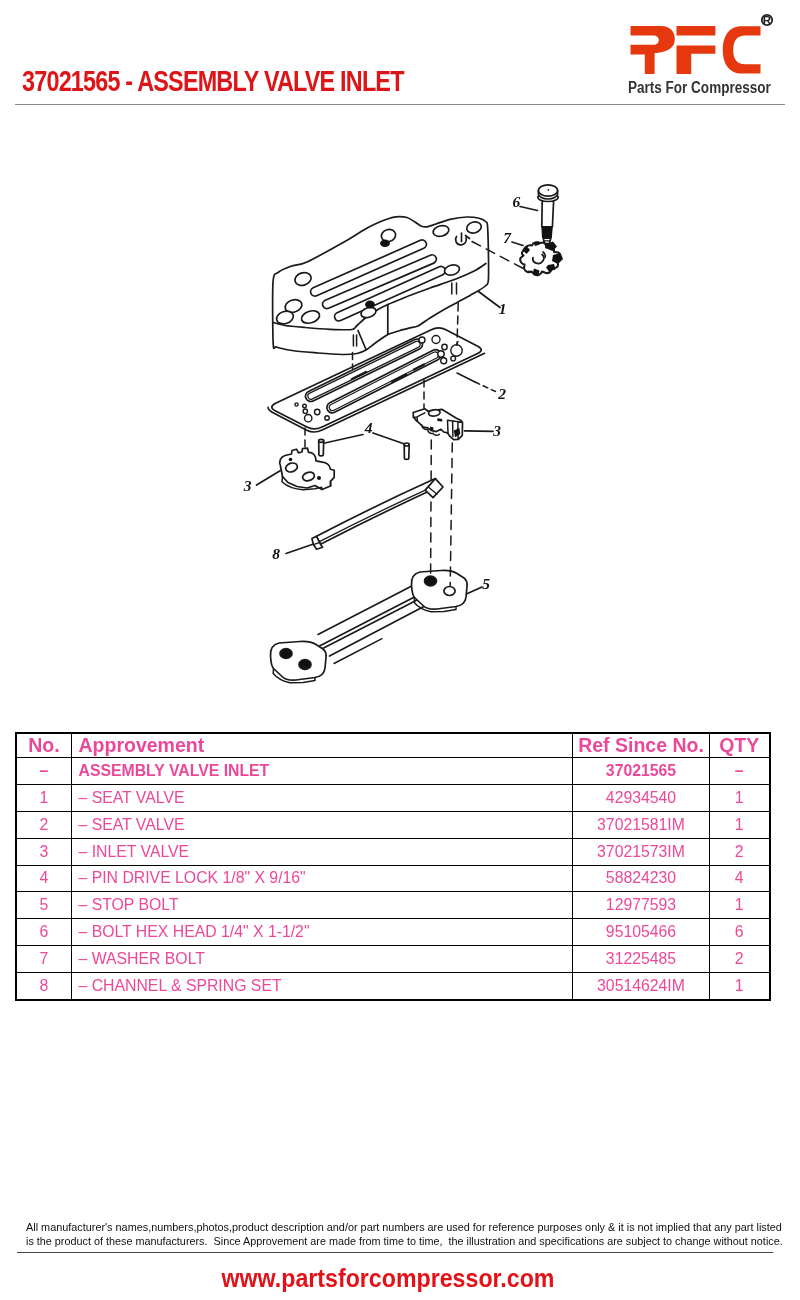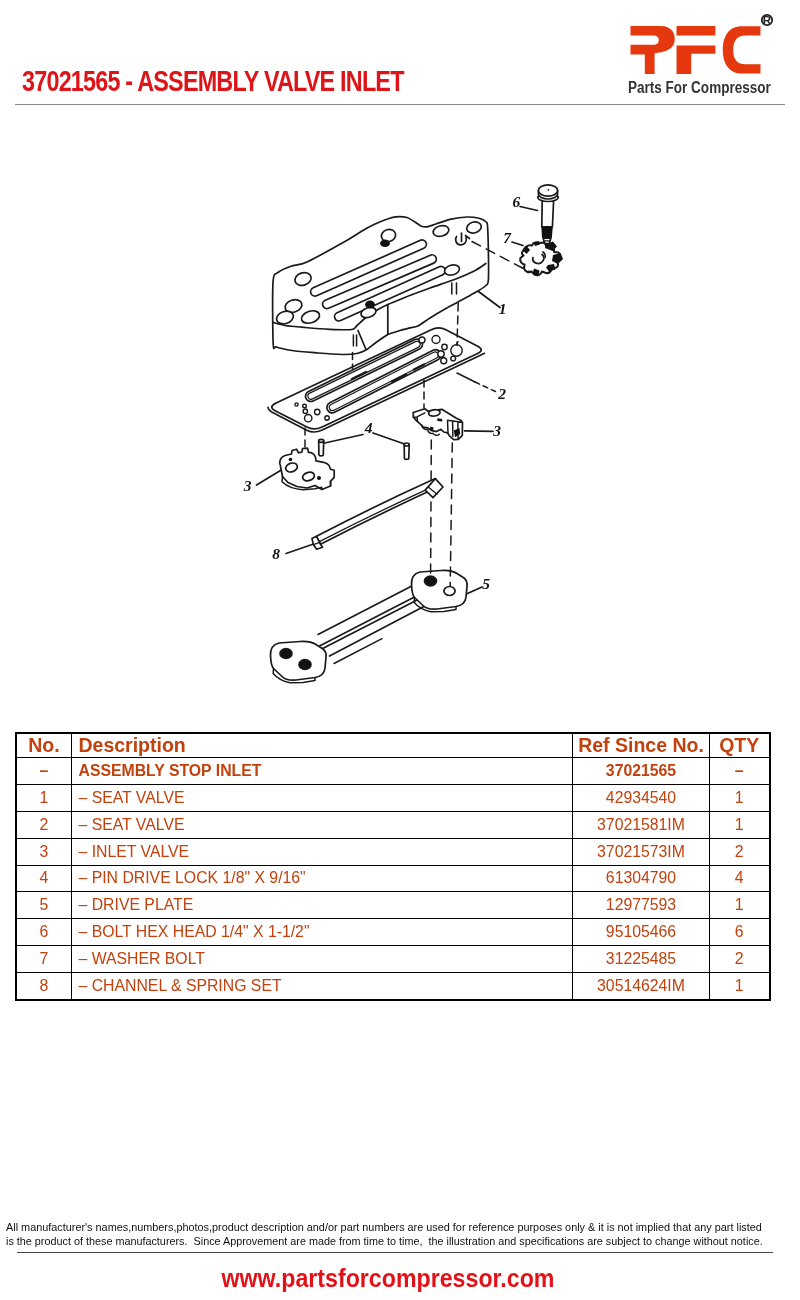--- a/index.html
+++ b/index.html
@@ -3,29 +3,29 @@
 <meta charset="utf-8">
 <style>
   html,body{margin:0;padding:0;background:#fff;}
   body{width:800px;height:1300px;position:relative;font-family:"Liberation Sans",sans-serif;overflow:hidden;}
   .title{position:absolute;left:22px;top:64.5px;font-size:29px;font-weight:bold;color:#dd1418;white-space:nowrap;transform:scaleX(0.807);transform-origin:left top;letter-spacing:-1px;}
   .hrule{position:absolute;left:15px;top:104px;width:770px;height:0;border-top:1.4px solid #8a8a8a;}
   
   .logo{position:absolute;left:626px;top:12px;width:150px;height:82px;}
   .logosub{position:absolute;left:628px;top:79px;width:141px;text-align:left;font-weight:bold;color:#333;font-size:16px;white-space:nowrap;transform:scaleX(0.845);transform-origin:left top;}
   
-  table.pt{position:absolute;left:15px;top:732px;border-collapse:collapse;table-layout:fixed;width:632px;color:#c2410c;}
+  table.pt{position:absolute;left:15px;top:732px;border-collapse:collapse;table-layout:fixed;width:632px;color:#ec4899;}
   table.pt td{border:1.4px solid #000;padding:0;height:25.85px;font-size:15.8px;vertical-align:middle;}
   table.pt tr.hd td{height:23.2px;font-size:19.5px;font-weight:bold;}
   table.pt{border:2px solid #000;}
   table.pt td.c{text-align:center;}
   table.pt td.l{padding-left:6.5px;}
   .b{font-weight:bold;}
   
-  .disc{position:absolute;left:6px;top:1219.5px;width:764px;font-size:11px;color:#111;line-height:14.8px;}
+  .disc{position:absolute;left:26px;top:1219.5px;width:764px;font-size:11px;color:#111;line-height:14.8px;}
   .disc .ln{white-space:nowrap;transform-origin:left top;display:block;}
   .frule{position:absolute;left:17px;top:1252px;width:756px;height:0;border-top:1.4px solid #444;}
   .url{position:absolute;left:0px;top:1263px;width:776px;text-align:center;font-size:26px;font-weight:bold;color:#e31118;transform:scaleX(0.892);}
 </style>
 </head>
 <body>
 <div class="title">37021565 - ASSEMBLY VALVE INLET</div>
 <div class="hrule"></div>
 <svg class="logo" viewBox="626 12 150 82" width="150" height="82">
   <g fill="#e6380f">
@@ -204,27 +204,27 @@
 <table class="pt">
  <colgroup>
       <col style="width:55.5px">
       <col style="width:501px">
       <col style="width:137px">
       <col style="width:60px">
     </colgroup>
  <tbody>
       <tr class="hd">
         <td class="c">No.</td>
-        <td class="l">Description</td>
+        <td class="l">Approvement</td>
         <td class="c">Ref Since No.</td>
         <td class="c">QTY</td>
       </tr>
  <tr>
         <td class="c b">–</td>
-        <td class="l b">ASSEMBLY STOP INLET</td>
+        <td class="l b">ASSEMBLY VALVE INLET</td>
         <td class="c b">37021565</td>
         <td class="c b">–</td>
       </tr>
  <tr>
         <td class="c">1</td>
         <td class="l">– SEAT VALVE</td>
         <td class="c">42934540</td>
         <td class="c">1</td>
       </tr>
  <tr>
@@ -235,26 +235,26 @@
       </tr>
  <tr>
         <td class="c">3</td>
         <td class="l">– INLET VALVE</td>
         <td class="c">37021573IM</td>
         <td class="c">2</td>
       </tr>
  <tr>
         <td class="c">4</td>
         <td class="l">– PIN DRIVE LOCK 1/8" X 9/16"</td>
-        <td class="c">61304790</td>
+        <td class="c">58824230</td>
         <td class="c">4</td>
       </tr>
  <tr>
         <td class="c">5</td>
-        <td class="l">– DRIVE PLATE</td>
+        <td class="l">– STOP BOLT</td>
         <td class="c">12977593</td>
         <td class="c">1</td>
       </tr>
  <tr>
         <td class="c">6</td>
         <td class="l">– BOLT HEX HEAD 1/4" X 1-1/2"</td>
         <td class="c">95105466</td>
         <td class="c">6</td>
       </tr>
  <tr>

